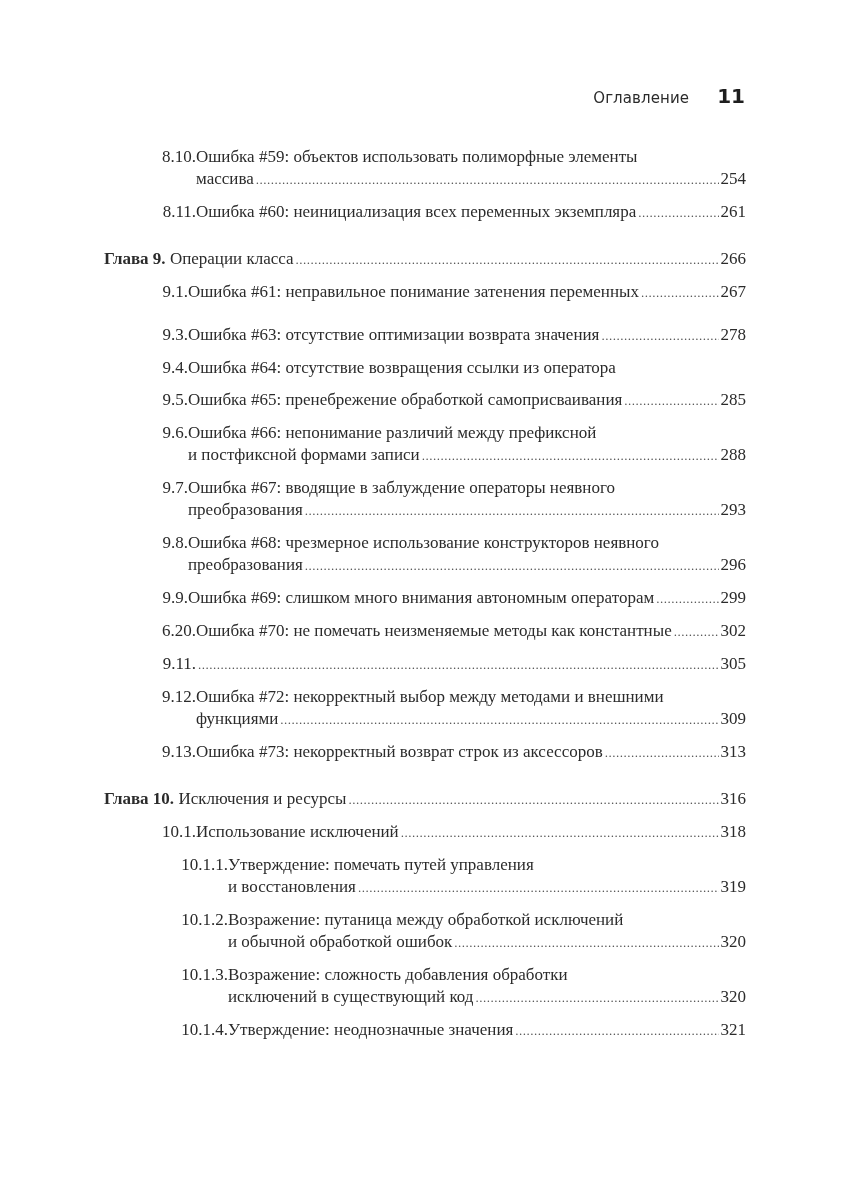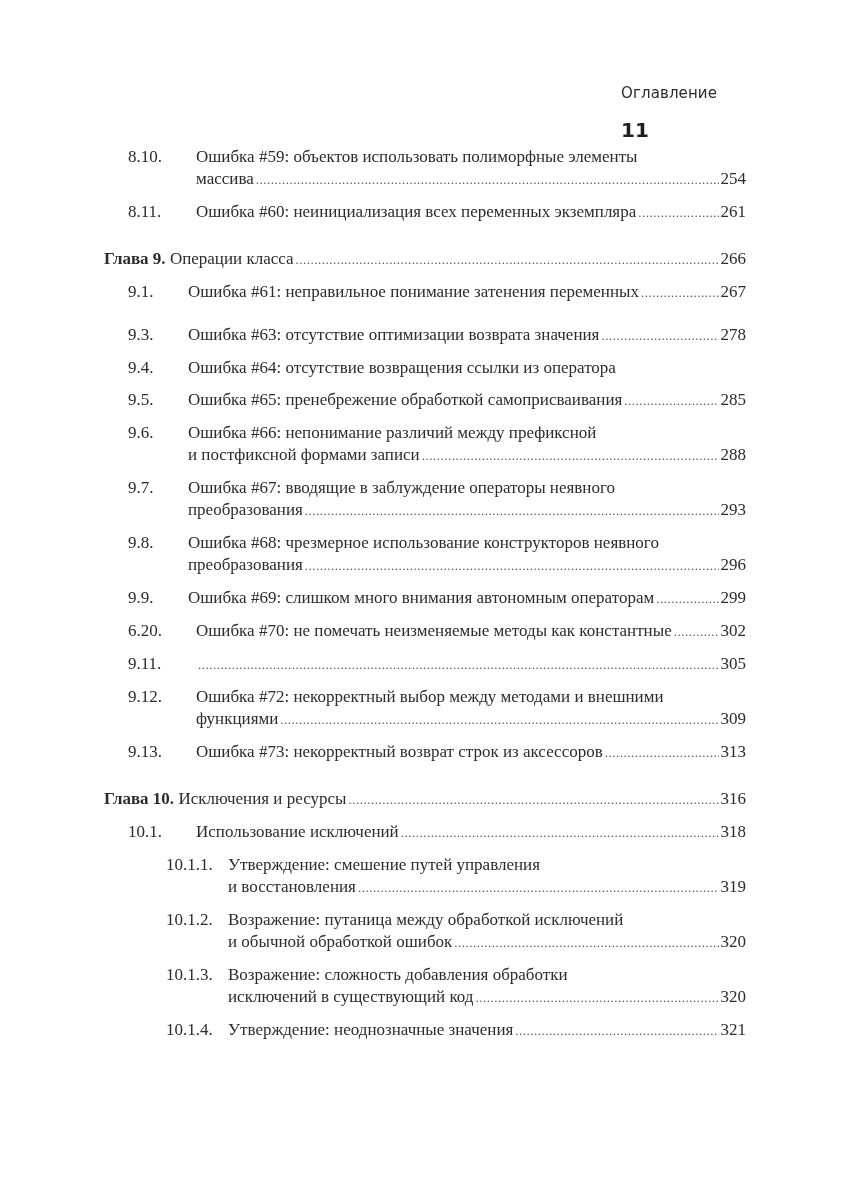--- a/index.html
+++ b/index.html
@@ -3,36 +3,36 @@
 <meta charset="utf-8">
 <style>
   html, body { margin: 0; padding: 0; background: #ffffff; }
   body {
     width: 849px; height: 1200px; position: relative; overflow: hidden;
     color: #2b2b2b;
     font-family: "Liberation Serif", "DejaVu Serif", serif;
   }
   .header {
     position: absolute; top: 84px; right: 104px;
-    display: flex; align-items: baseline; gap: 16px; flex-direction: column;
+    display: flex; align-items: baseline; gap: 0;
   }
   .header-title {
     font-family: "DejaVu Sans", "Liberation Sans", sans-serif;
     font-size: 15px; color: #2b2b2b; letter-spacing: 0.1px;
     margin-right: 28px;
   }
   .header-page {
     font-family: "DejaVu Sans", "Liberation Sans", sans-serif;
     font-weight: bold; font-size: 20px; color: #1e1e1e; text-align: right;
   }
   .toc {
     position: absolute; left: 104px; top: 146px; width: 642px;
     font-size: 17px; line-height: 22px;
   }
-  .entry { position: relative; margin: 0; }
+  .entry { position: relative; margin: 0; text-align: right; }
   .entry .row { display: flex; }
   .num { flex: 0 0 auto; white-space: nowrap; }
   .body { flex: 1 1 auto; min-width: 0; }
   .line { display: flex; align-items: baseline; }
   .line .t { white-space: nowrap; }
   .line .dots {
     flex: 1 1 auto; overflow: hidden; white-space: nowrap;
     margin: 0 2px; color: #555;
     letter-spacing: 0.5px; font-size: 13px;
   }
@@ -303,21 +303,21 @@
       </div>
     </div>
   </div>
   <div class="gap-s"></div>
 
   <div class="entry lvl-2">
     <div class="row">
       <span class="num">10.1.1.</span>
       <div class="body">
         <div class="line">
-            <span class="t">Утверждение: смешение путей управления</span>
+            <span class="t">Утверждение: помечать путей управления</span>
           </div>
         <div class="line">
             <span class="t">и восстановления</span>
             <span class="dots"></span>
             <span class="pg">319</span>
           </div>
       </div>
     </div>
   </div>
   <div class="gap-s"></div>

